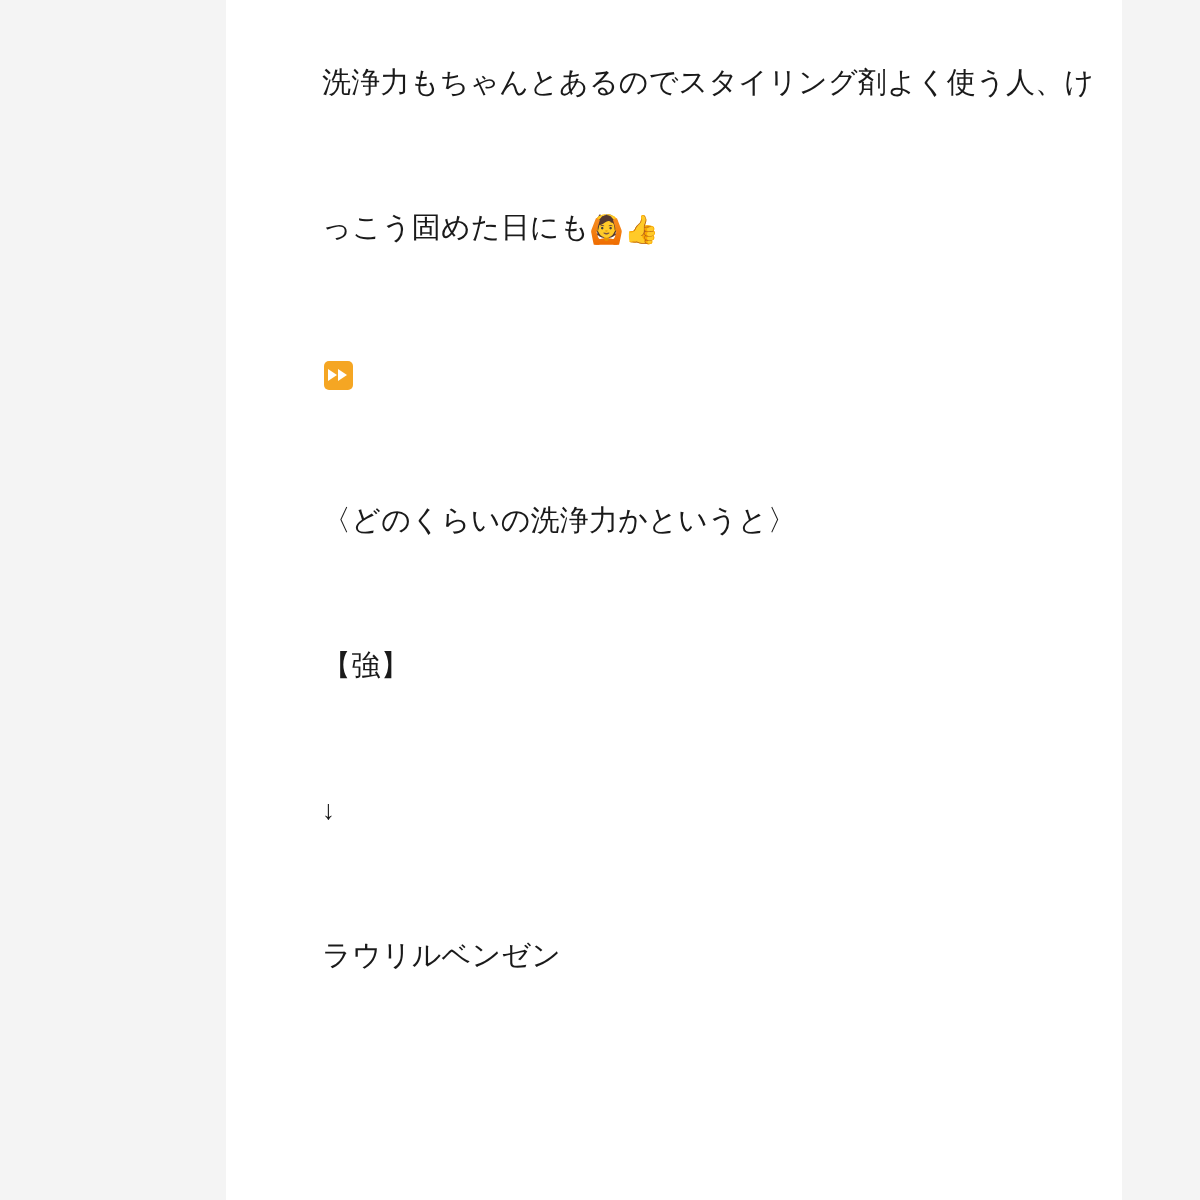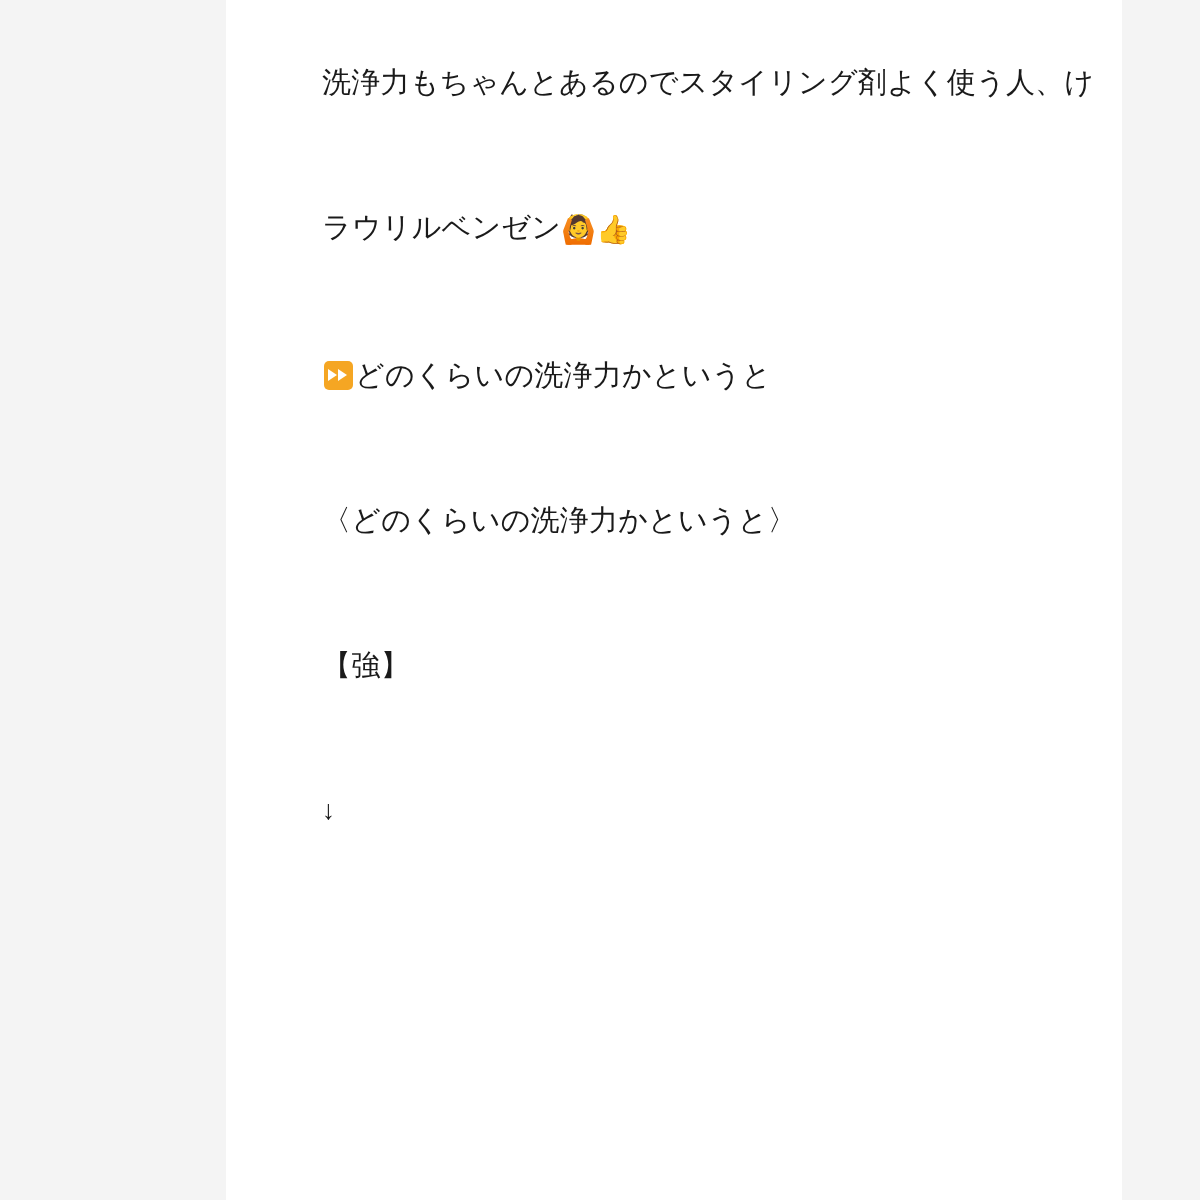--- a/index.html
+++ b/index.html
@@ -93,40 +93,43 @@
   <div class="gutter gutter-right"></div>
 
   <div class="sheet">
     <div class="content">
 
       <div class="line">
         <span class="inline-text">洗浄力もちゃんとあるのでスタイリング剤よく使う人、け</span>
       </div>
 
       <div class="line">
-        <span class="inline-text">ラウリルベンゼン</span><span class="emoji">🙆👍</span>
+        <span class="inline-text">っこう固めた日にも</span><span class="emoji">🙆👍</span>
       </div>
 
       <div class="line">
-        <span class="fwd-icon"></span><span class="inline-text">どのくらいの洗浄力かというと</span>
+        <span class="fwd-icon"></span>
       </div>
 
       <div class="line">
         <span class="inline-text">〈どのくらいの洗浄力かというと〉</span>
       </div>
 
       <div class="line">
         <span class="inline-text">【強】</span>
       </div>
 
 
       <div class="line arrow">
         <span class="inline-text">↓</span>
       </div>
 
+      <div class="line">
+        <span class="inline-text">ラウリルベンゼン</span>
+      </div>
 
       <div class="line arrow">
         
       </div>
 
     </div>
   </div>
 </div>
 
 </body></html>

